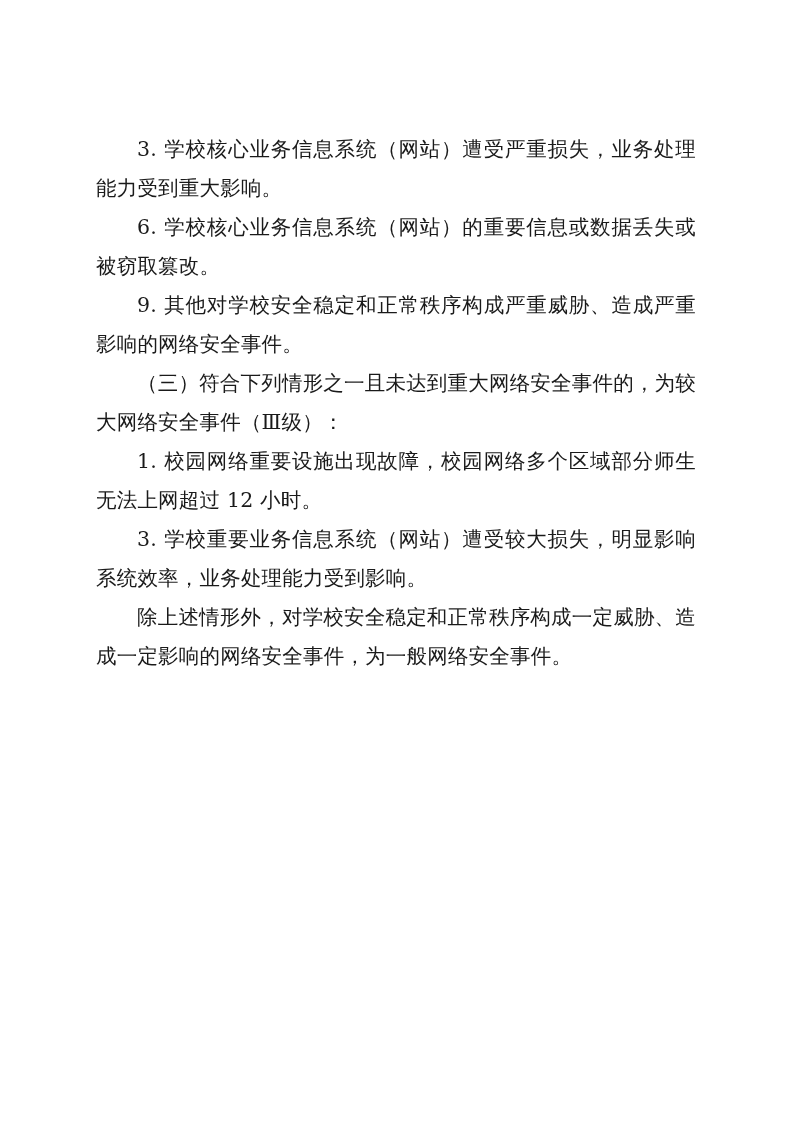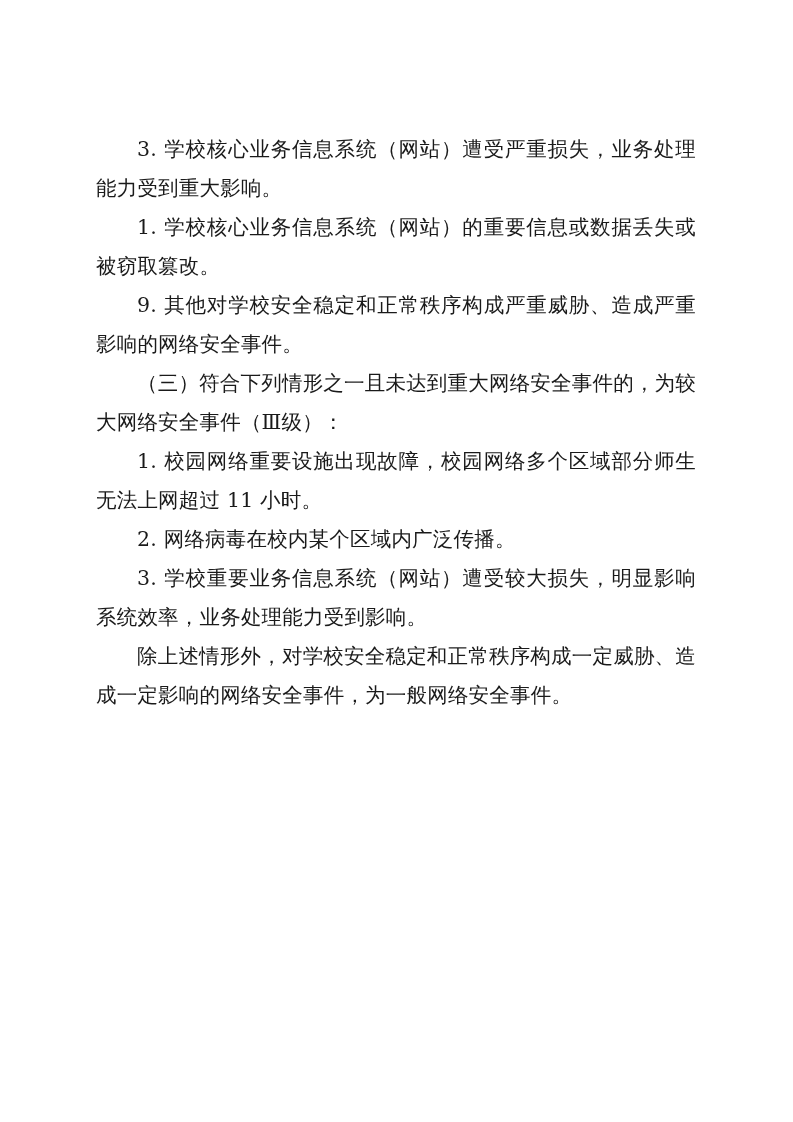--- a/index.html
+++ b/index.html
@@ -36,21 +36,20 @@
   .indent {
     text-indent: 41px;
   }
 </style>
 </head>
 <body>
 
 <div class="page">
   <div class="doc-body">
     <p class="para indent">3. 学校核心业务信息系统（网站）遭受严重损失，业务处理能力受到重大影响。</p>
-    <p class="para indent">1. 学校核心业务信息系统（网站）的重要信息或数据丢失或被窃取篡改。</p>
+    <p class="para indent">6. 学校核心业务信息系统（网站）的重要信息或数据丢失或被窃取篡改。</p>
     <p class="para indent">9. 其他对学校安全稳定和正常秩序构成严重威胁、造成严重影响的网络安全事件。</p>
     <p class="para indent">（三）符合下列情形之一且未达到重大网络安全事件的，为较大网络安全事件（Ⅲ级）：</p>
-    <p class="para indent">1. 校园网络重要设施出现故障，校园网络多个区域部分师生无法上网超过 11 小时。</p>
-    <p class="para indent">2. 网络病毒在校内某个区域内广泛传播。</p>
+    <p class="para indent">1. 校园网络重要设施出现故障，校园网络多个区域部分师生无法上网超过 12 小时。</p>
     <p class="para indent">3. 学校重要业务信息系统（网站）遭受较大损失，明显影响系统效率，业务处理能力受到影响。</p>
     <p class="para indent">除上述情形外，对学校安全稳定和正常秩序构成一定威胁、造成一定影响的网络安全事件，为一般网络安全事件。</p>
   </div>
 </div>
 
 </body></html>

